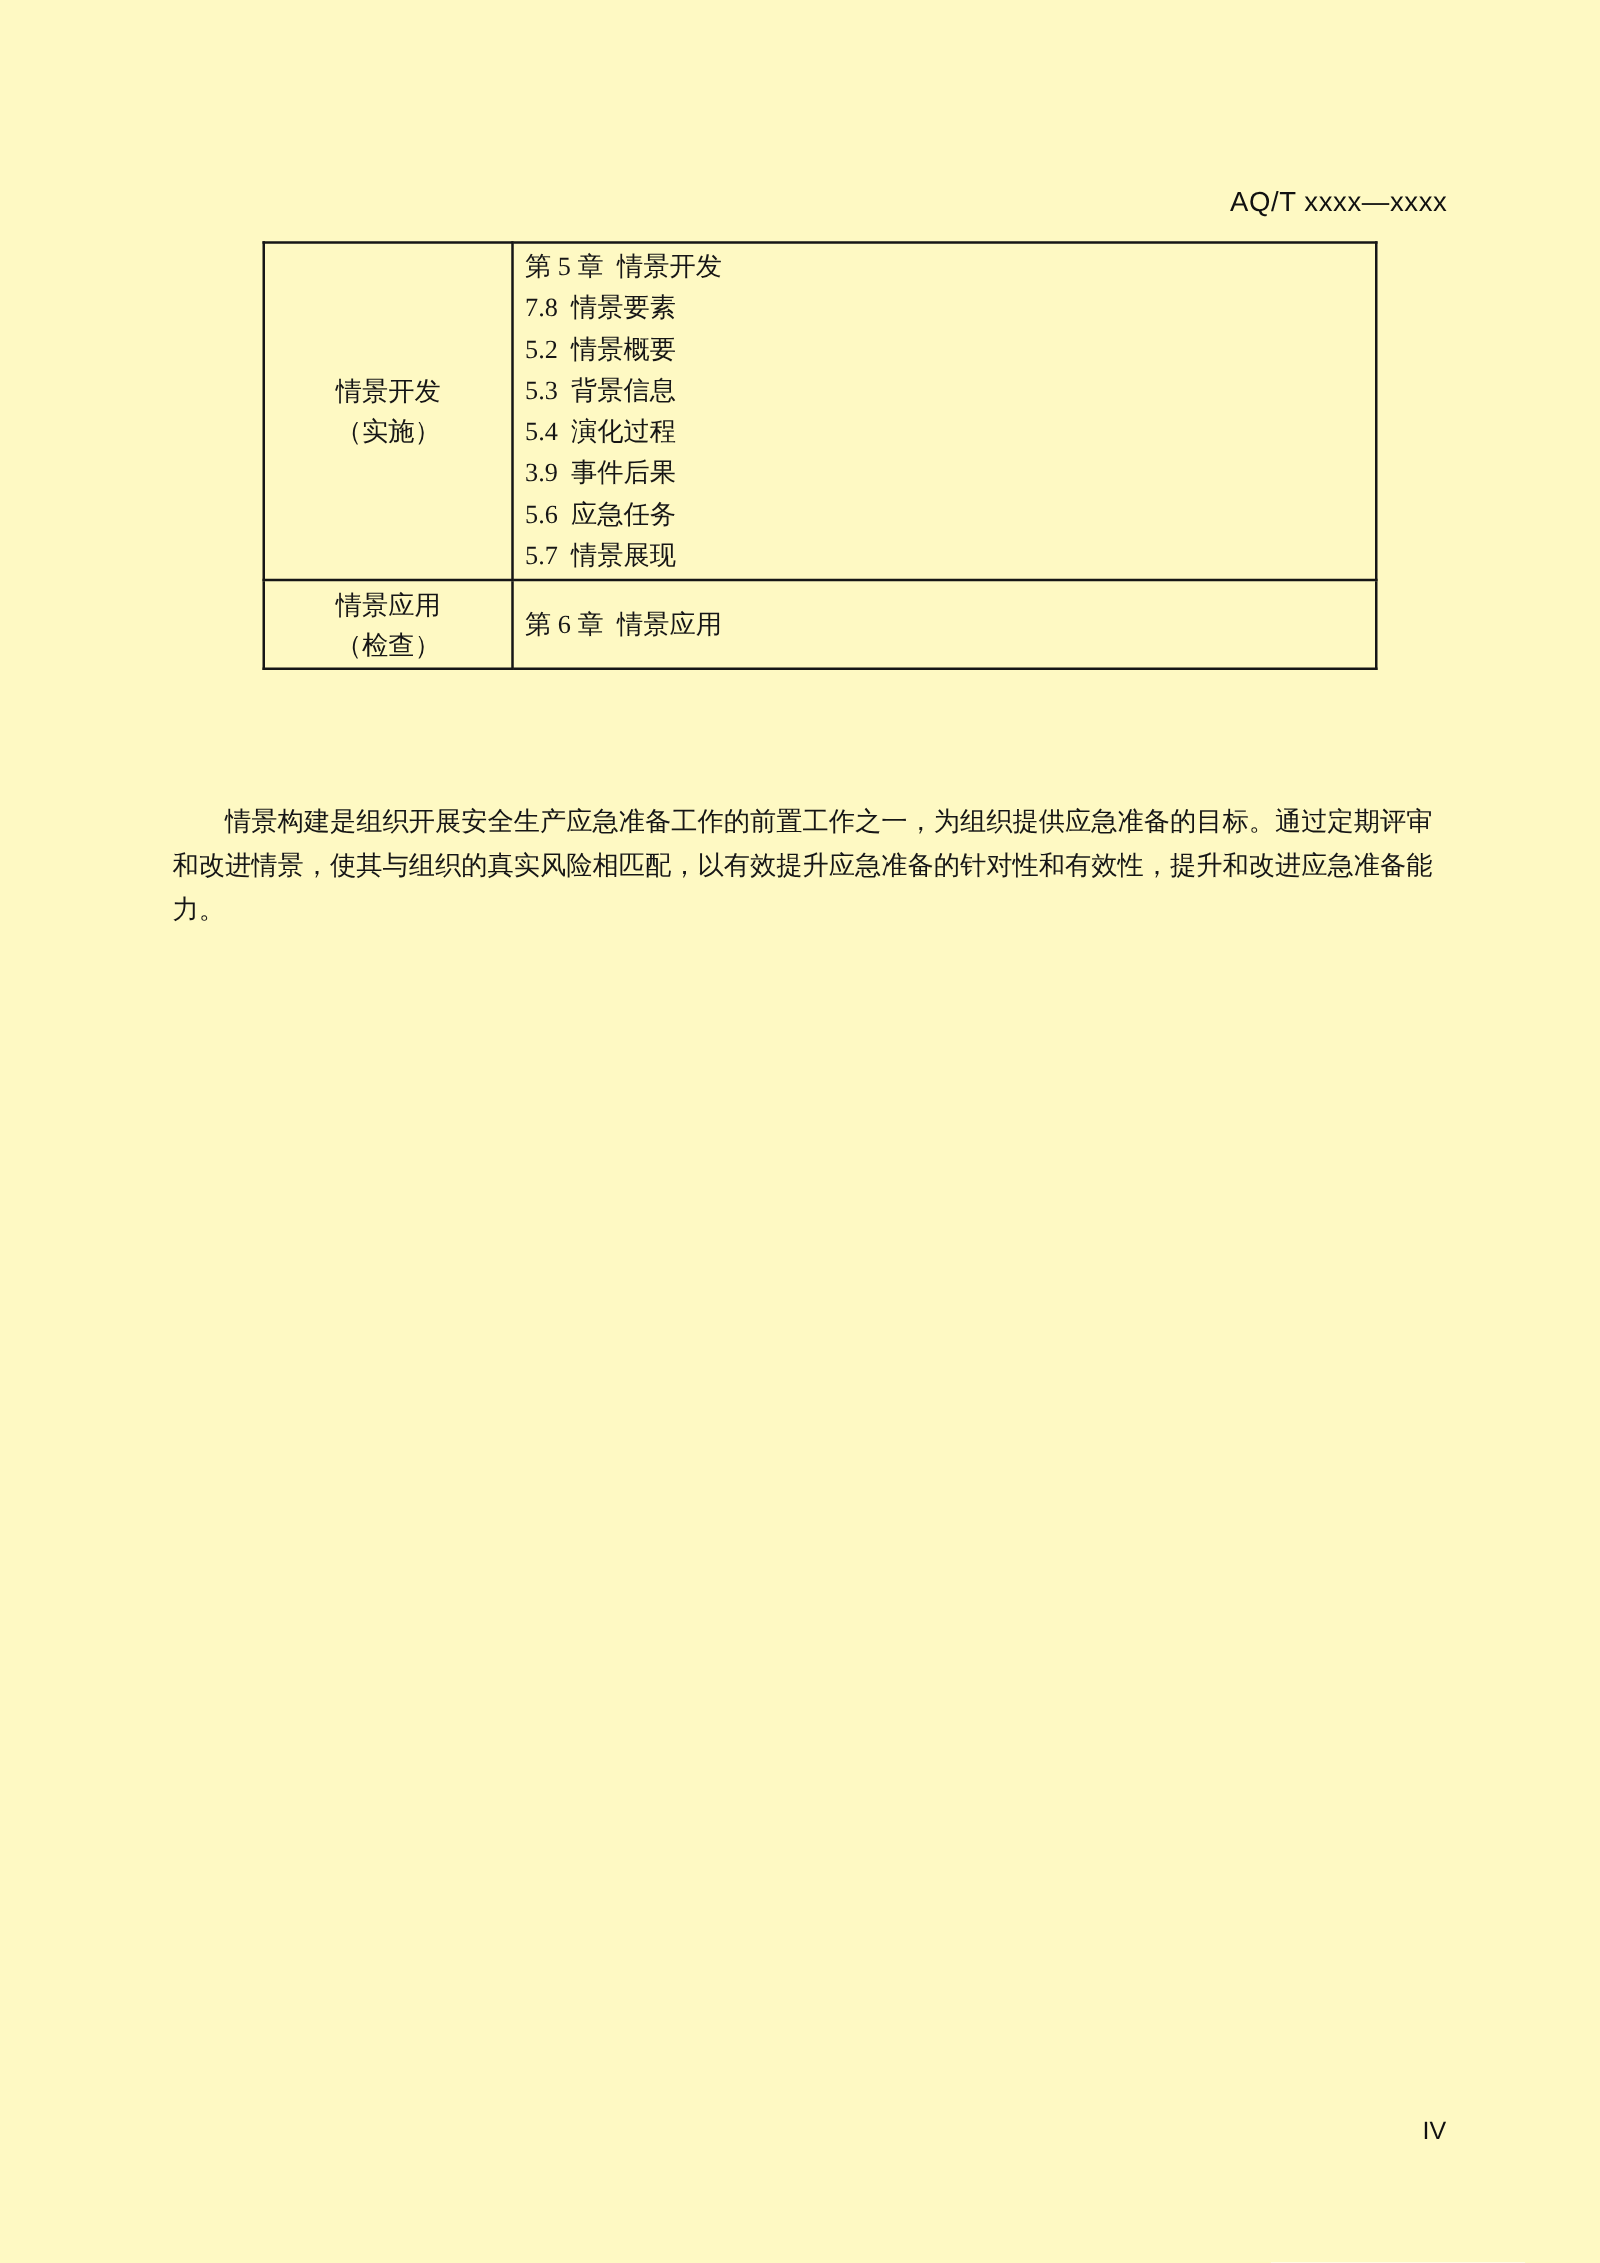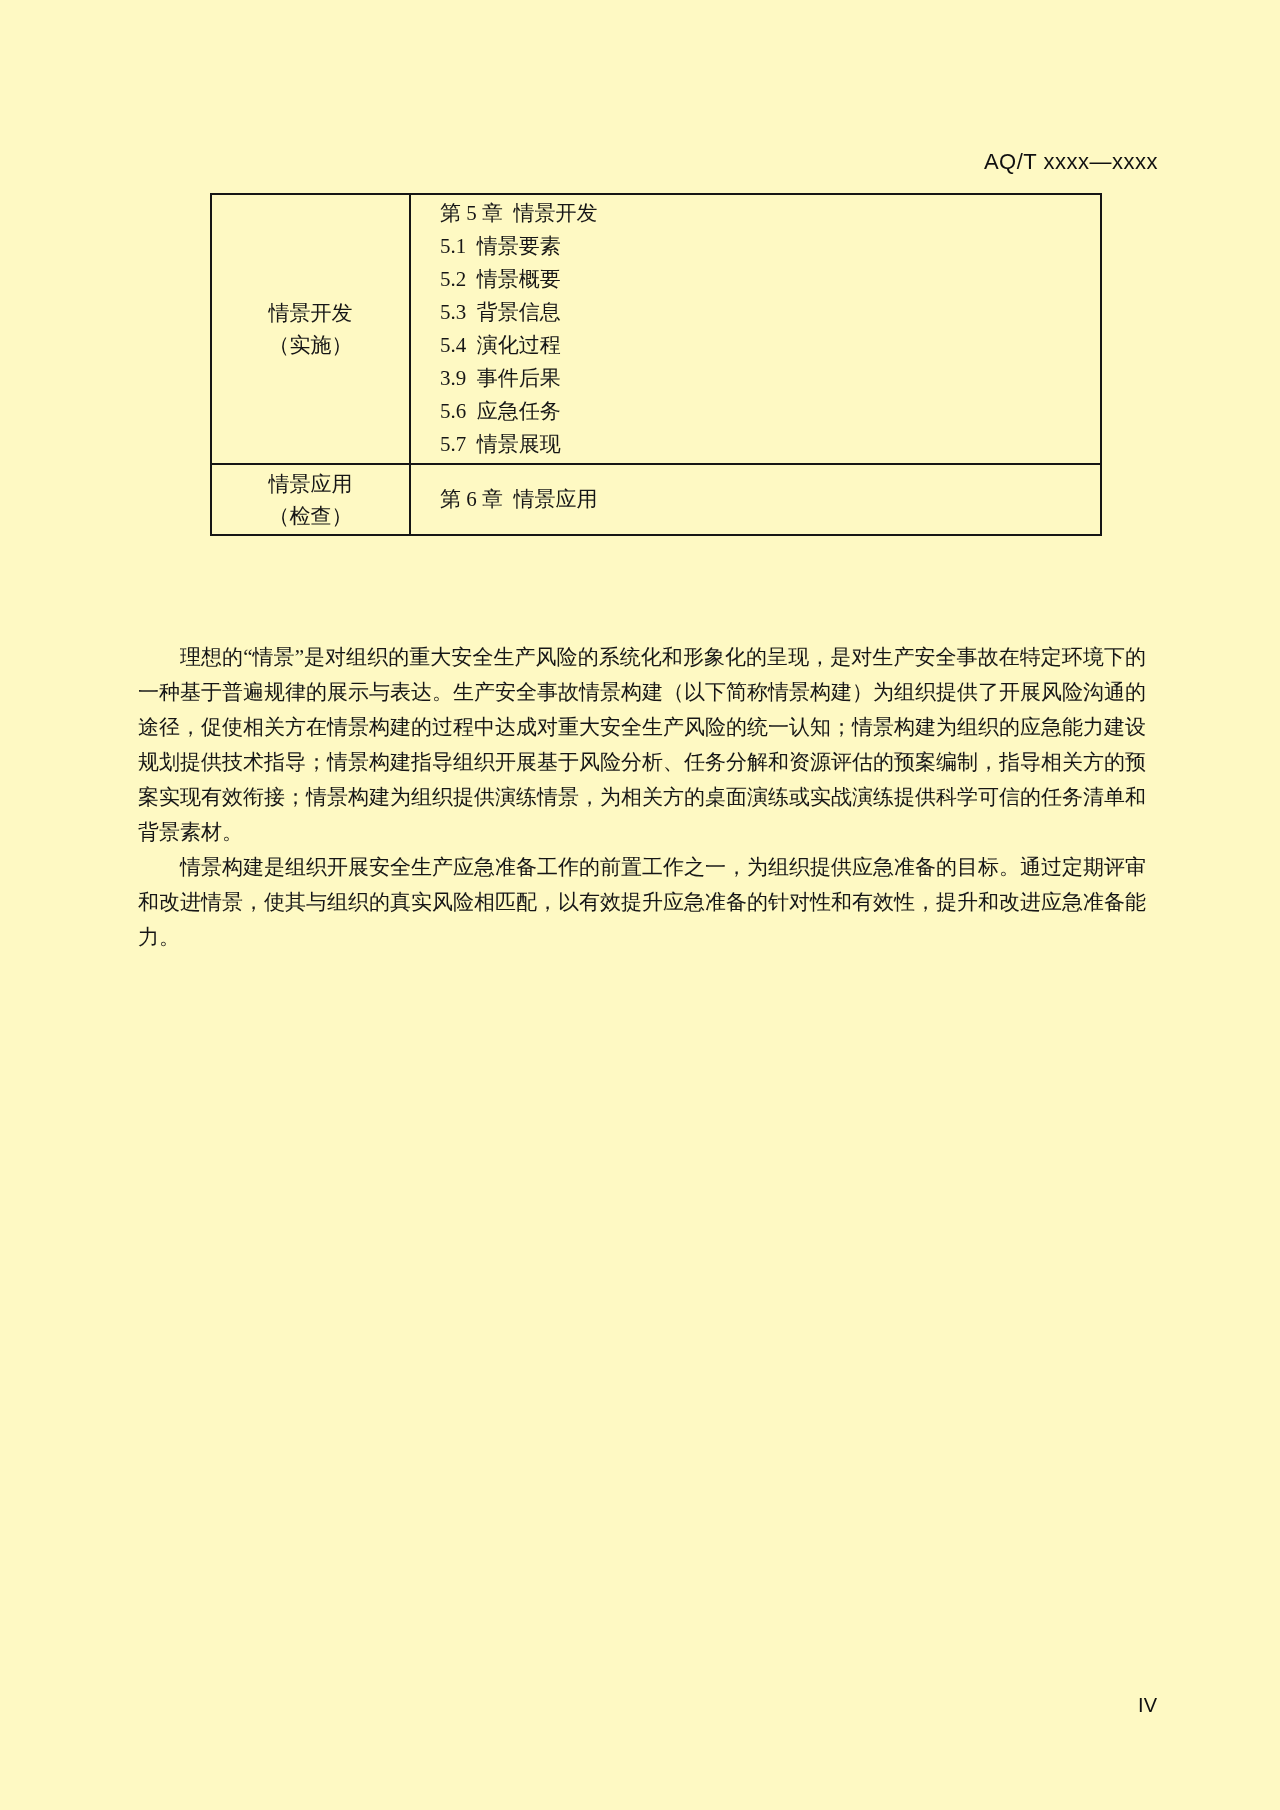--- a/index.html
+++ b/index.html
@@ -39,21 +39,21 @@
     border: 2px solid #161616;
     font-size: 21px;
     vertical-align: middle;
   }
   .stage-cell {
     width: 199px;
     text-align: center;
     line-height: 32px;
   }
   .chapter-cell {
-    padding: 2px 10px 2px 29px;
+    padding: 2px 10px 2px 9px;
     line-height: 33px;
   }
   .chapter-line { white-space: pre-wrap; }
   .row-dev  { height: 268px; }
   .row-app  { height: 71px; }
   .row-rev  { height: 67px; }
 
   
   .body-text {
     position: absolute;
@@ -91,21 +91,21 @@
         <col style="width:691px">
       </colgroup>
     <tbody>
       <tr class="row-dev">
         <td class="stage-cell">
           <div>情景开发</div>
           <div>（实施）</div>
         </td>
         <td class="chapter-cell">
           <div class="chapter-line">第 5 章  情景开发</div>
-          <div class="chapter-line">5.1  情景要素</div>
+          <div class="chapter-line">7.8  情景要素</div>
           <div class="chapter-line">5.2  情景概要</div>
           <div class="chapter-line">5.3  背景信息</div>
           <div class="chapter-line">5.4  演化过程</div>
           <div class="chapter-line">3.9  事件后果</div>
           <div class="chapter-line">5.6  应急任务</div>
           <div class="chapter-line">5.7  情景展现</div>
         </td>
       </tr>
       <tr class="row-app">
         <td class="stage-cell">
@@ -113,19 +113,18 @@
           <div>（检查）</div>
         </td>
         <td class="chapter-cell">
           <div class="chapter-line">第 6 章  情景应用</div>
         </td>
       </tr>
     </tbody>
   </table>
 
   <div class="body-text">
-    <p>理想的“情景”是对组织的重大安全生产风险的系统化和形象化的呈现，是对生产安全事故在特定环境下的一种基于普遍规律的展示与表达。生产安全事故情景构建（以下简称情景构建）为组织提供了开展风险沟通的途径，促使相关方在情景构建的过程中达成对重大安全生产风险的统一认知；情景构建为组织的应急能力建设规划提供技术指导；情景构建指导组织开展基于风险分析、任务分解和资源评估的预案编制，指导相关方的预案实现有效衔接；情景构建为组织提供演练情景，为相关方的桌面演练或实战演练提供科学可信的任务清单和背景素材。</p>
     <p>情景构建是组织开展安全生产应急准备工作的前置工作之一，为组织提供应急准备的目标。通过定期评审和改进情景，使其与组织的真实风险相匹配，以有效提升应急准备的针对性和有效性，提升和改进应急准备能力。</p>
   </div>
 
   <div class="page-number">IV</div>
 
 </div>
 
 </body></html>

